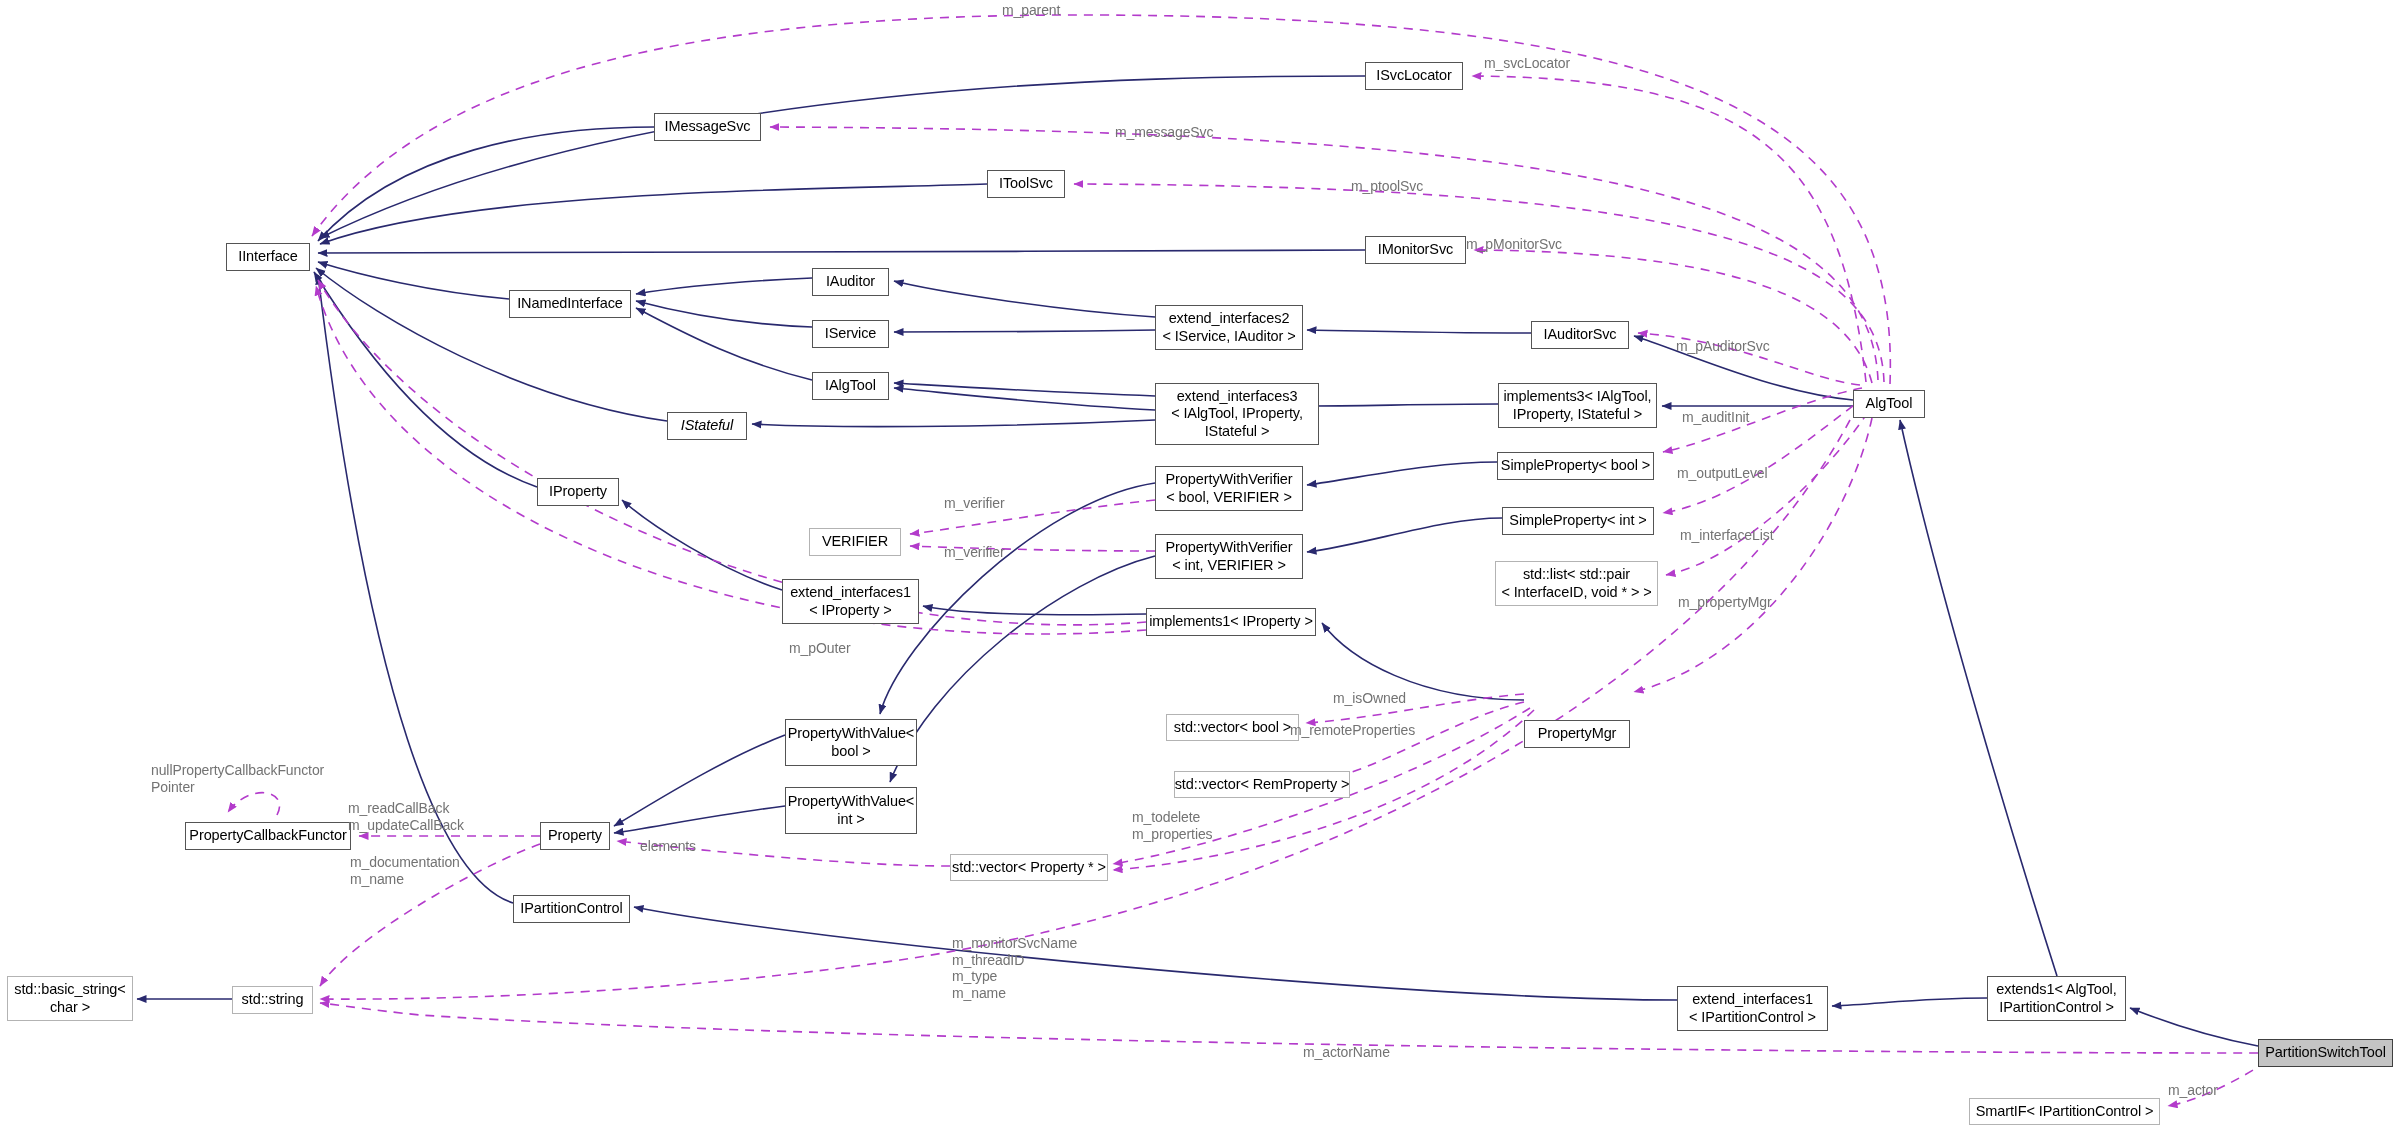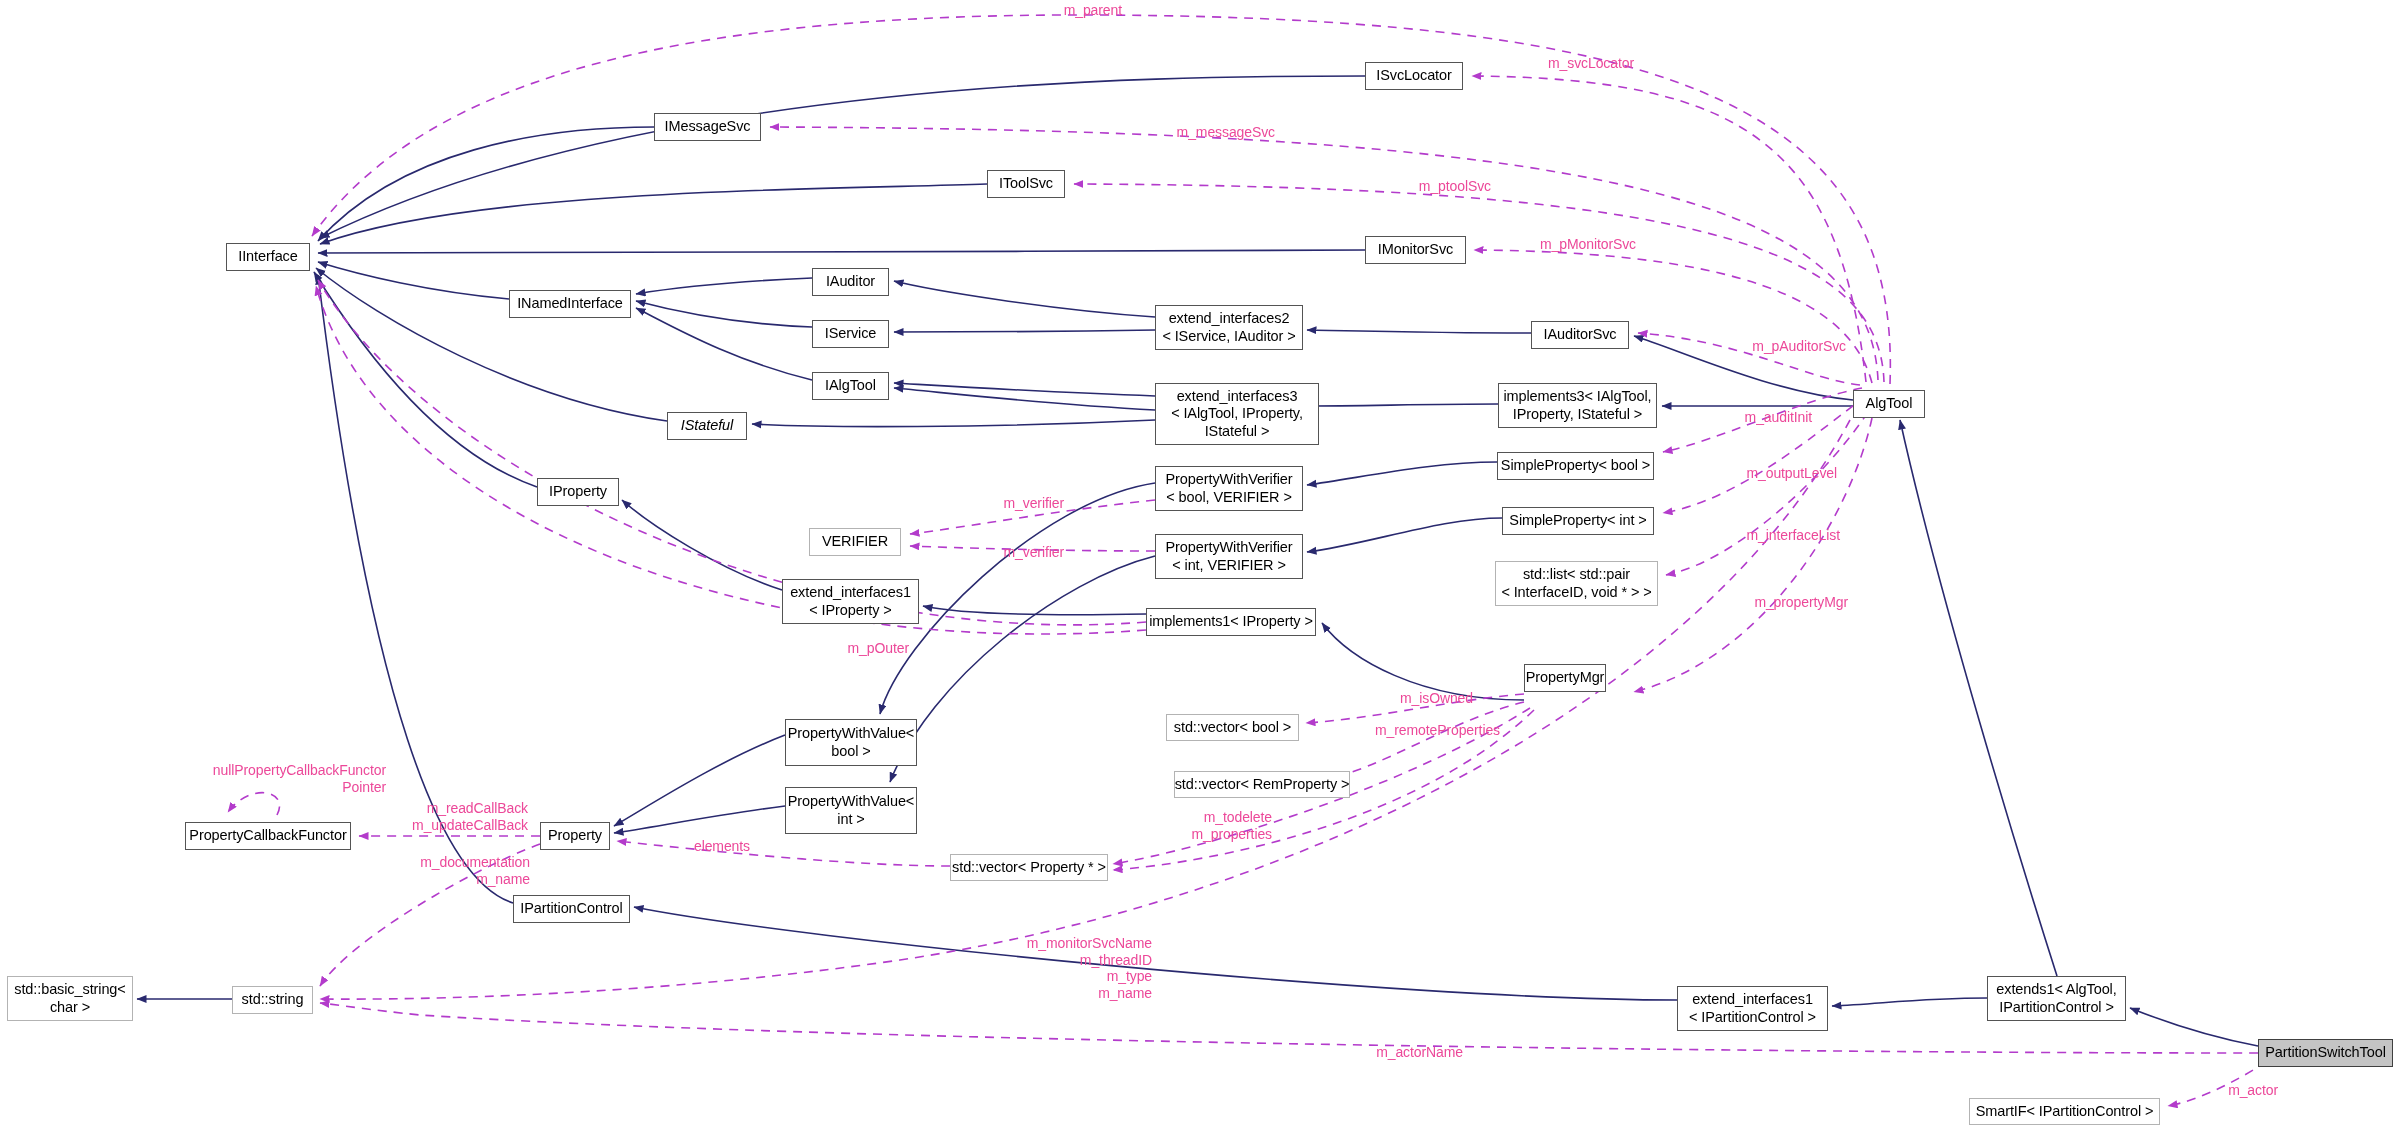--- a/index.html
+++ b/index.html
@@ -5,22 +5,22 @@
   html,body{margin:0;padding:0;background:#ffffff;}
   #canvas{position:relative;width:2397px;height:1137px;background:#ffffff;
           font-family:"Liberation Sans", sans-serif;overflow:hidden;}
   svg.edges{position:absolute;left:0;top:0;width:2397px;height:1137px;}
   .node{position:absolute;box-sizing:border-box;display:flex;align-items:center;
         justify-content:center;text-align:center;background:#ffffff;
         border:1px solid #545454;color:#000000;line-height:1.18;
         font-size:14.5px;white-space:pre;letter-spacing:-0.1px;}
   .node.light{border:1px solid #b3b3b3;}
   .node.shaded{background:#c4c4c4;border:1px solid #404040;}
-  .elabel{position:absolute;font-size:14px;color:#ec4899;white-space:pre;
-          text-align:right;line-height:1.18;letter-spacing:-0.1px;}
+  .elabel{position:absolute;font-size:14px;color:#737373;white-space:pre;
+          text-align:left;line-height:1.18;letter-spacing:-0.1px;}
 </style>
 </head>
 <body>
 
 <div id="canvas">
 
   <svg class="edges" viewBox="0 0 2397 1137" xmlns="http://www.w3.org/2000/svg">
     <defs>
       <marker id="ah-blue" markerWidth="11" markerHeight="11" refX="9.5" refY="4" orient="auto" markerUnits="userSpaceOnUse">
         <path d="M0,0 L10,4 L0,8 z" fill="#29296e"></path>
@@ -179,21 +179,21 @@
 &lt; IProperty &gt;</div>
   <div class="node" style="left:1146px;top:608px;width:170px;height:28px;">implements1&lt; IProperty &gt;</div>
   <div class="node" style="left:1531px;top:321px;width:98px;height:28px;">IAuditorSvc</div>
   <div class="node" style="left:1498px;top:383px;width:159px;height:45px;">implements3&lt; IAlgTool,
 IProperty, IStateful &gt;</div>
   <div class="node" style="left:1497px;top:452px;width:157px;height:28px;">SimpleProperty&lt; bool &gt;</div>
   <div class="node" style="left:1502px;top:507px;width:152px;height:28px;">SimpleProperty&lt; int &gt;</div>
   <div class="node light" style="left:1495px;top:561px;width:163px;height:45px;">std::list&lt; std::pair
 &lt; InterfaceID, void * &gt; &gt;</div>
   <div class="node" style="left:1853px;top:390px;width:72px;height:28px;">AlgTool</div>
-  <div class="node" style="left:1524px;top:664px;width:82px;height:28px;">PropertyMgr</div>
+  <div class="node" style="left:1524px;top:720px;width:106px;height:28px;">PropertyMgr</div>
   <div class="node light" style="left:1166px;top:714px;width:133px;height:27px;">std::vector&lt; bool &gt;</div>
   <div class="node light" style="left:1140px;top:771px;width:176px;height:27px;margin-left:34px;">std::vector&lt; RemProperty &gt;</div>
   <div class="node" style="left:785px;top:719px;width:132px;height:47px;">PropertyWithValue&lt;
 bool &gt;</div>
   <div class="node" style="left:785px;top:787px;width:132px;height:47px;">PropertyWithValue&lt;
 int &gt;</div>
   <div class="node" style="left:540px;top:822px;width:70px;height:28px;text-align:right;">Property</div>
   <div class="node" style="left:185px;top:822px;width:166px;height:28px;">PropertyCallbackFunctor</div>
   <div class="node light" style="left:950px;top:854px;width:158px;height:27px;">std::vector&lt; Property * &gt;</div>
   <div class="node" style="left:513px;top:895px;width:117px;height:28px;">IPartitionControl</div>

